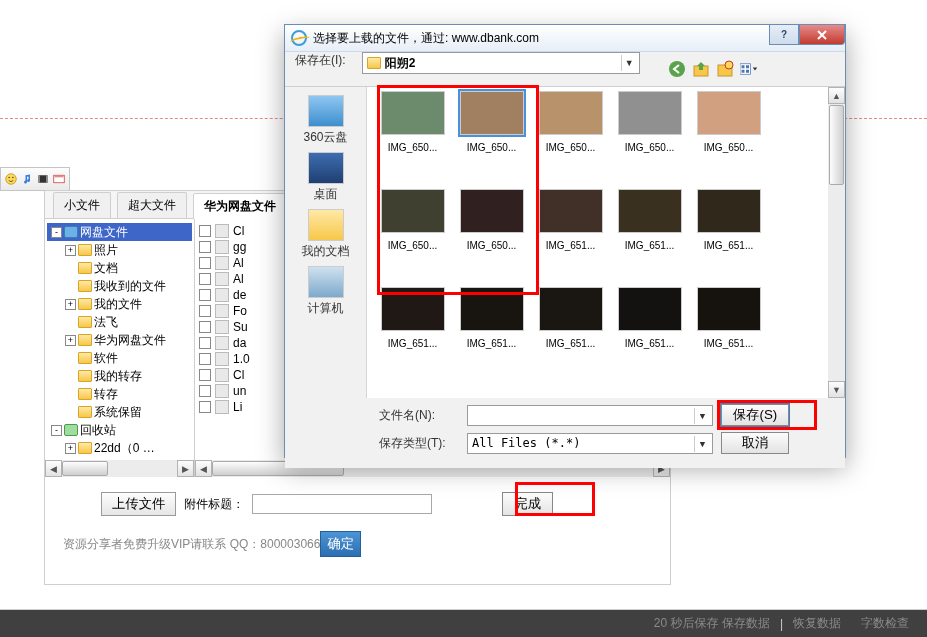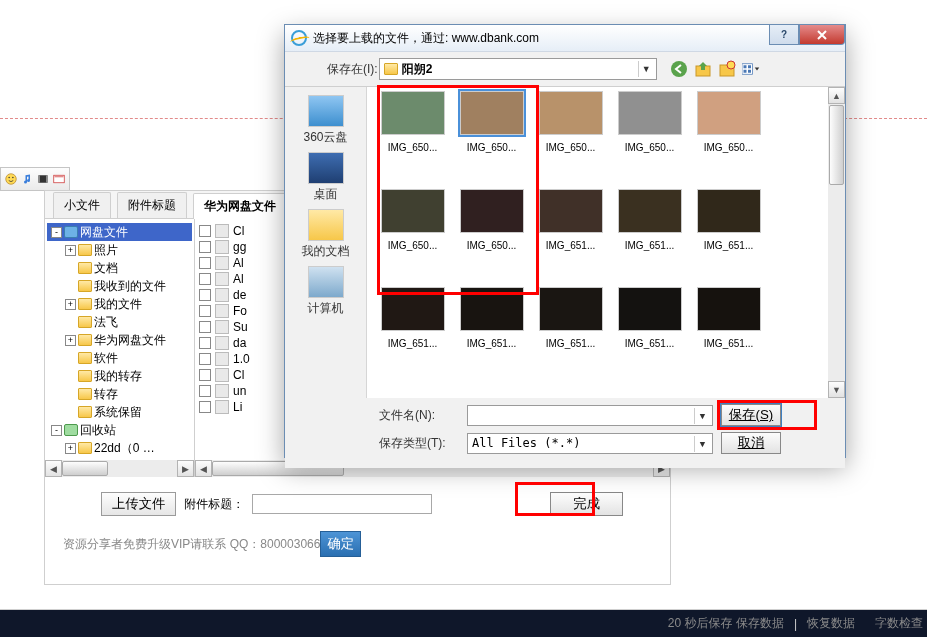--- a/index.html
+++ b/index.html
@@ -28,33 +28,33 @@
 .scroll-track { flex: 1; height: 17px; background: #ececec; position: relative; }
 .scroll-thumb { position: absolute; left: 0; width: 40%; top: 1px; bottom: 1px; background: linear-gradient(#fdfdfd,#cfcfcf); border: 1px solid #aaa; border-radius: 2px; }
 .right-files { flex: 1; padding: 4px; overflow: hidden; height: 100%; position: relative; }
 .right-files .scroll-area { height: calc(100% - 18px); overflow: hidden; }
 .frow { display: flex; align-items: center; height: 16px; gap: 4px; }
 .chk { width: 12px; height: 12px; border: 1px solid #888; background: #fff; flex-shrink: 0; }
 .file-ico { width: 14px; height: 14px; background: #e9e9e9; border: 1px solid #bbb; flex-shrink: 0; }
 .upload-bar { padding: 10px 0 0 56px; display: flex; align-items: center; gap: 8px; height: 44px; }
 .btn-sm { border: 1px solid #9a9a9a; padding: 2px 10px; background: linear-gradient(#fdfdfd,#e6e6e6); cursor: default; }
 .attach-input { width: 180px; height: 20px; border: 1px solid #a8a8a8; }
-.btn-finish { border: 1px solid #888; padding: 2px 22px; background: linear-gradient(#fdfdfd,#e3e3e3); margin-left: 110px; }
+.btn-finish { border: 1px solid #888; padding: 2px 11px; background: linear-gradient(#fdfdfd,#e3e3e3); margin-left: 62px; }
 .vip-row { padding: 10px 18px; display: flex; align-items: center; justify-content: flex-start; color: #888; }
 .btn-confirm { background: linear-gradient(#4d94d6,#2a6fb1); border: 1px solid #255f97; color: #fff; padding: 3px 6px; }
-.status-bar { position: absolute; bottom: 0; left: 0; right: 0; height: 28px; border-top: 1px solid #cfcfcf; background: #0f172a; display: flex; align-items: center; justify-content: flex-end; gap: 10px; padding-right: 4px; color: #8a8a8a; }
+.status-bar { position: absolute; bottom: 0; left: 0; right: 0; height: 28px; border-top: 1px solid #cfcfcf; background: #404040; display: flex; align-items: center; justify-content: flex-end; gap: 10px; padding-right: 18px; color: #8a8a8a; }
 .status-bar .sep { color: #ccc; }
 .dlg { position: absolute; top: 24px; left: 284px; width: 562px; height: 434px; border: 1px solid #6b8db3; border-top: none; background: #f1f1f1; box-shadow: 0 10px 25px rgba(0,0,0,0.35); }
 .dlg-title { height: 28px; background: linear-gradient(#fff,#e6eef7); border-top: 1px solid #6b8db3; border-bottom: 1px solid #cfd8e4; display: flex; align-items: center; padding: 0 6px; position: relative; }
 .ie-ico { width: 16px; height: 16px; border-radius: 50%; border: 2px solid #3a9ed8; position: relative; margin-right: 6px; }
 .ie-ico:after { content: ""; position: absolute; left: -3px; top: 5px; width: 20px; height: 4px; border-top: 2px solid #f4b400; border-radius: 50%; transform: rotate(-12deg); }
 .win-btns { position: absolute; right: 0; top: 0; display: flex; }
 .win-btn { width: 30px; height: 20px; border: 1px solid #6b8db3; border-top: none; display: flex; align-items: center; justify-content: center; font-size: 10px; color: #29486a; background: linear-gradient(#e6eef7,#cfdcec); }
 .win-btn.close { width: 46px; background: linear-gradient(#e58b8b,#c33a2f); color: #fff; border-radius: 0 0 4px 0; }
-.look-in { height: 34px; display: flex; align-items: center; gap: 1px; padding: 0 10px; margin-left: 32px; }
+.look-in { height: 34px; display: flex; gap: 16px; padding: 0 10px; }
 .look-in-label { color: #333; }
 .look-in-combo { flex: 0 0 278px; height: 22px; border: 1px solid #9a9a9a; background: #fff; display: flex; align-items: center; padding: 0 4px; gap: 4px; position: relative; font-weight: bold; }
 .dd-arrow { position: absolute; right: 2px; top: 2px; width: 16px; height: 16px; border-left: 1px solid #ccc; display: flex; align-items: center; justify-content: center; font-size: 9px; color: #333; }
 .nav-icons { display: flex; align-items: center; gap: 6px; margin-left: 12px; }
 .nav-ico { width: 18px; height: 18px; }
 .dlg-body { display: flex; height: 312px; background: #fff; border-top: 1px solid #cfcfcf; }
 .places { width: 82px; background: #f1f1f1; border-right: 1px solid #d6d6d6; display: flex; flex-direction: column; align-items: center; padding-top: 6px; gap: 2px; }
 .place { display: flex; flex-direction: column; align-items: center; gap: 2px; font-size: 12px; color: #333; width: 100%; padding: 2px 0; }
 .place-ico { width: 36px; height: 32px; border: 1px solid #ccc; background: #e6e6e6; }
 .thumb-pane { flex: 1; overflow: auto; position: relative; padding: 4px 0 0 8px; }
@@ -63,21 +63,21 @@
 .thumb-img { width: 64px; height: 44px; border: 1px solid #ccc; background: #bbb; }
 .thumb-img.sel { outline: 2px solid #4a90d9; background: #b9cfe4; }
 .thumb-name { font-size: 10px; color: #000; max-width: 72px; white-space: nowrap; overflow: hidden; text-overflow: ellipsis; margin-top: 7px; }
 .vscroll-dlg { position: absolute; right: 0; top: 0; bottom: 0; width: 17px; background: #ececec; }
 .vscroll-dlg .scroll-btn { width: 17px; height: 17px; }
 .vscroll-thumb { position: absolute; left: 1px; right: 1px; top: 18px; height: 80px; background: linear-gradient(to right,#fdfdfd,#cfcfcf); border: 1px solid #aaa; border-radius: 2px; }
 .dlg-bottom { padding: 6px 10px 8px 94px; background: #f1f1f1; }
 .fb-row { display: flex; align-items: center; gap: 8px; margin-bottom: 6px; }
 .fb-label { width: 80px; color: #333; }
 .fb-combo { width: 246px; height: 21px; border: 1px solid #9a9a9a; background: #fff; display: flex; align-items: center; padding: 0 4px; font-family: "SimSun", monospace; font-size: 12px; position: relative; }
-.btn-dlg { width: 60px; height: 22px; border: 1px solid #888; background: linear-gradient(#fcfcfc,#e3e3e3); display: flex; align-items: center; justify-content: center; text-decoration: underline; }
+.btn-dlg { width: 68px; height: 22px; border: 1px solid #888; background: linear-gradient(#fcfcfc,#e3e3e3); display: flex; align-items: center; justify-content: center; }
 .btn-dlg.primary { outline: 1px solid #3e7fc1; }
 .red-box { position: absolute; border: 3px solid #ff0000; pointer-events: none; z-index: 50; }
 </style>
 </head>
 <body>
 
 <div class="full">
   <div class="dotted-line"></div>
 
   <div class="app-toolbar">
@@ -97,21 +97,21 @@
       </svg>
     <svg class="tool-icon" viewBox="0 0 16 16">
         <rect x="1" y="3" width="14" height="10" fill="#fff" stroke="#c33"></rect>
         <path d="M2 5 H14" stroke="#c33"></path>
       </svg>
   </div>
 
   <div class="main-panel">
     <div class="tabs-row">
       <div class="tab">小文件</div>
-      <div class="tab">附件标题</div>
+      <div class="tab">超大文件</div>
       <div class="tab active">华为网盘文件</div>
     </div>
     <div class="panel-body">
       <div class="tree-wrap">
         <div class="tree" id="tree">
             <div class="tree-node sel">
               <span class="toggle">-</span>
               <span class="disk-ico"></span>
               <span>网盘文件</span>
             </div>

